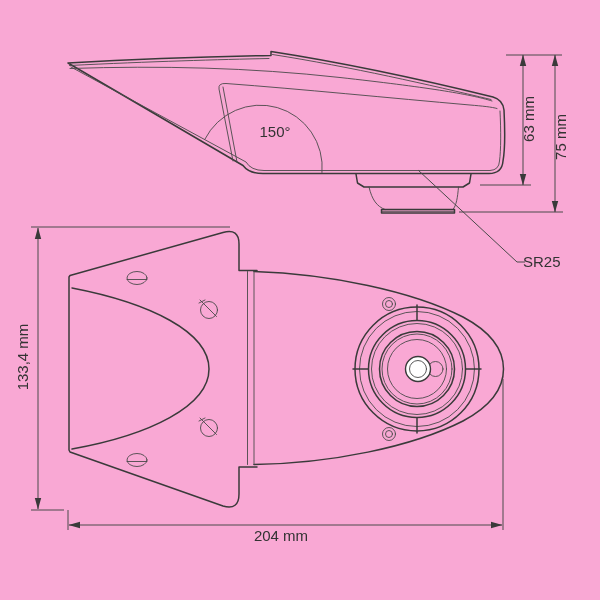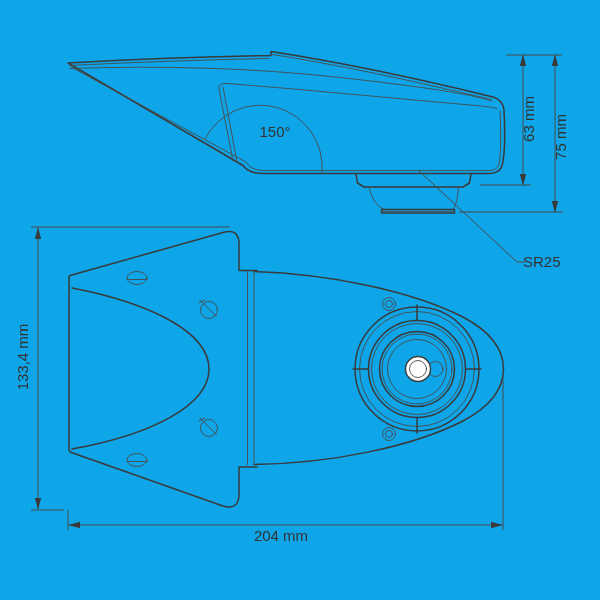--- a/index.html
+++ b/index.html
@@ -1,16 +1,16 @@
 <!DOCTYPE html>
 <html><head>
 <meta charset="utf-8">
 <style>
   html,body{margin:0;padding:0;background:#ffffff;}
-  .stage{width:600px;height:600px;position:relative;background:#0ea5e9;overflow:hidden;}
+  .stage{width:600px;height:600px;position:relative;background:#f9a8d4;overflow:hidden;}
   svg{display:block;}
   .ln-main{fill:none;stroke:#3a3a3a;stroke-width:1.5;stroke-linejoin:round;stroke-linecap:round;}
   .ln-thin{fill:none;stroke:#4a4a4a;stroke-width:0.9;stroke-linejoin:round;stroke-linecap:round;}
   .ln-dim{fill:none;stroke:#4a4a4a;stroke-width:1;}
   .dim-text{font-family:"Liberation Sans",sans-serif;font-size:15px;fill:#333333;font-weight:500;}
 </style>
 </head>
 <body>
 
 <div class="stage">

